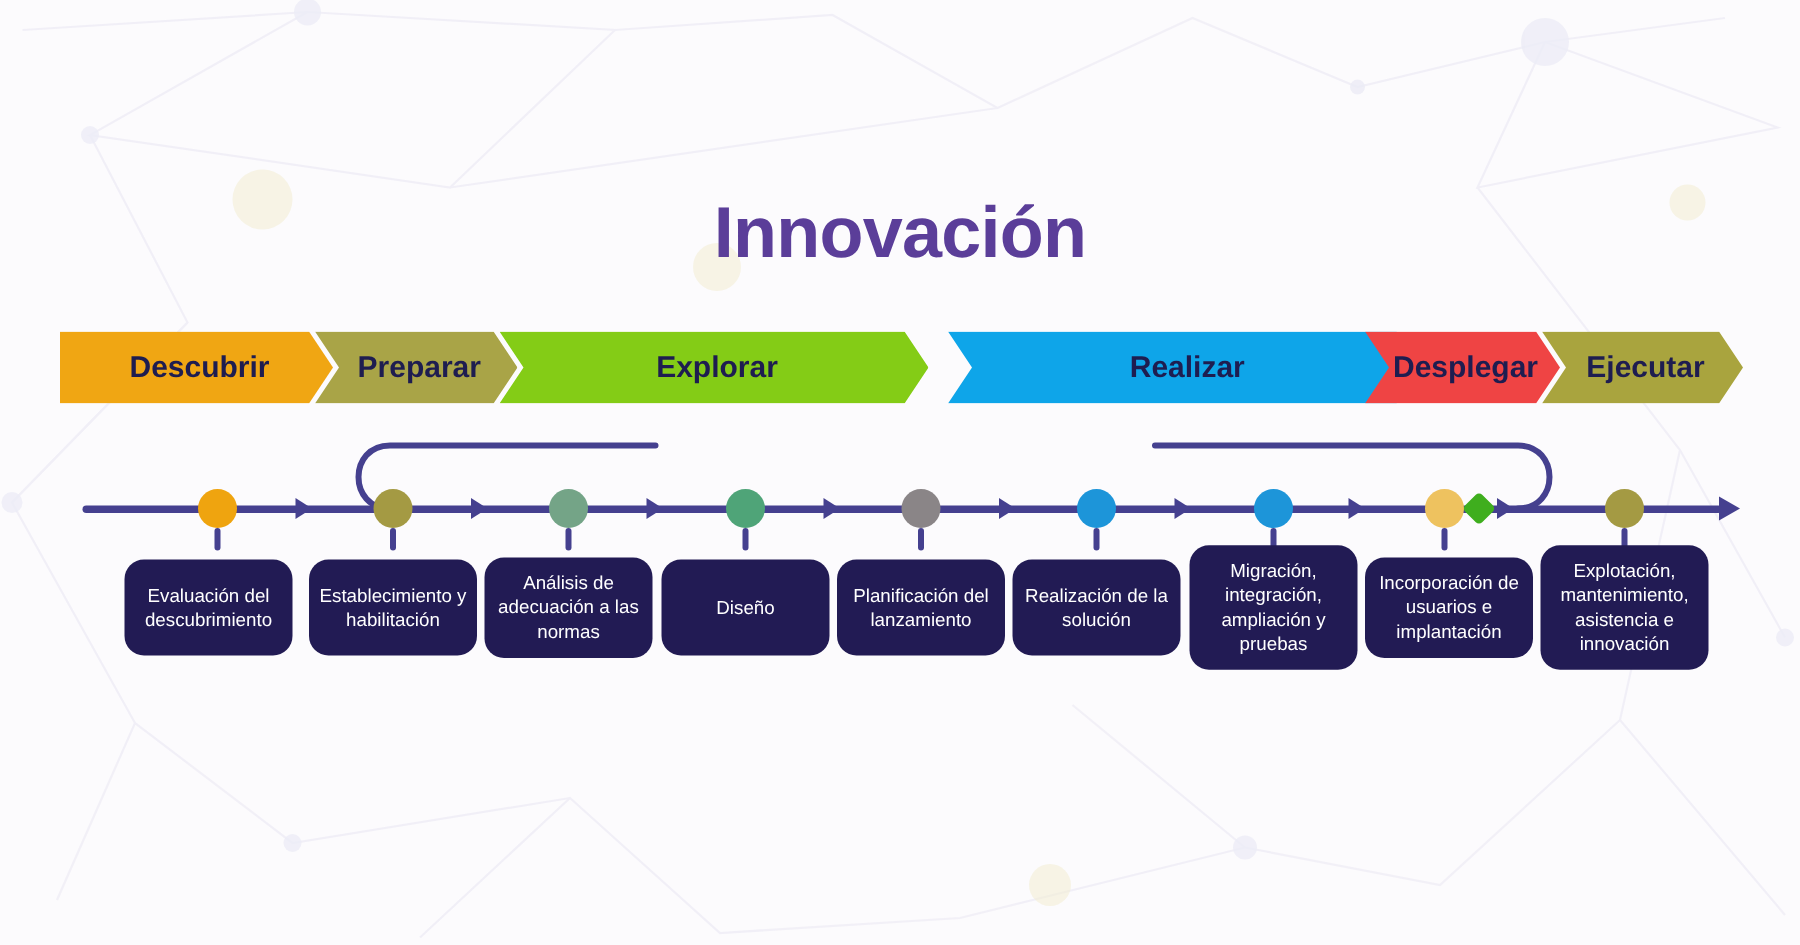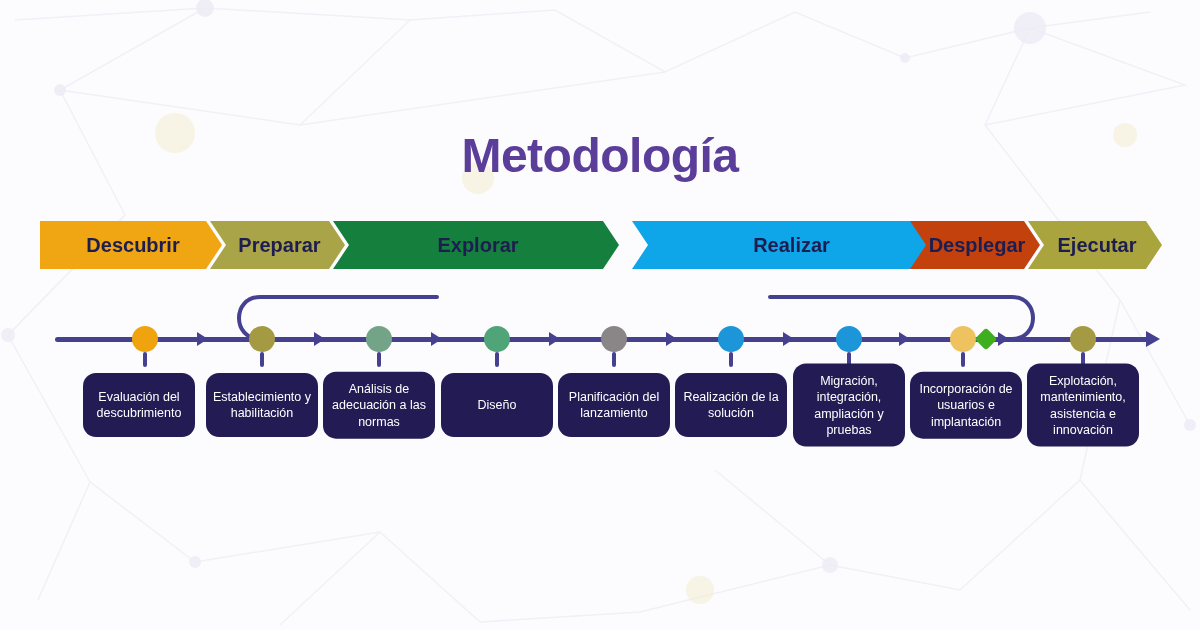--- a/index.html
+++ b/index.html
@@ -116,36 +116,36 @@
       <circle cx="1190" cy="425" r="6"></circle>
     </g>
     <g fill="#f3edd2" opacity="0.55">
       <circle cx="175" cy="133" r="20"></circle>
       <circle cx="478" cy="178" r="16"></circle>
       <circle cx="1125" cy="135" r="12"></circle>
       <circle cx="700" cy="590" r="14"></circle>
     </g>
   </svg>
 
-  <h1 class="page-title">Metodología</h1>
+  <h1 class="page-title">Innovación</h1>
 
   <div>
     <div class="chev first" style="left: 40px; width: 182px; background: rgb(240, 166, 19);">
         <span>Descubrir</span>
       </div>
     <div class="chev" style="left: 210px; width: 135px; background: rgb(169, 164, 71);">
         <span>Preparar</span>
       </div>
-    <div class="chev" style="left: 333px; width: 286px; background: #15803d;">
+    <div class="chev" style="left: 333px; width: 286px; background: #84cc16;">
         <span>Explorar</span>
       </div>
     <div class="chev" style="left: 632px; width: 315px; background: #0ea5e9;">
         <span>Realizar</span>
       </div>
-    <div class="chev" style="left: 910px; width: 130px; background: #c2410c;">
+    <div class="chev" style="left: 910px; width: 130px; background: #ef4444;">
         <span>Desplegar</span>
       </div>
     <div class="chev" style="left: 1028px; width: 134px; background: rgb(169, 164, 62);">
         <span>Ejecutar</span>
       </div>
   </div>
 
   <svg class="loop-svg" width="1200" height="630" viewBox="0 0 1200 630">
     <path d="M 437 297 L 260 297 C 232 297 232 339 260 339"></path>
     <path d="M 1012 339 C 1040 339 1040 297 1012 297 L 770 297"></path>

